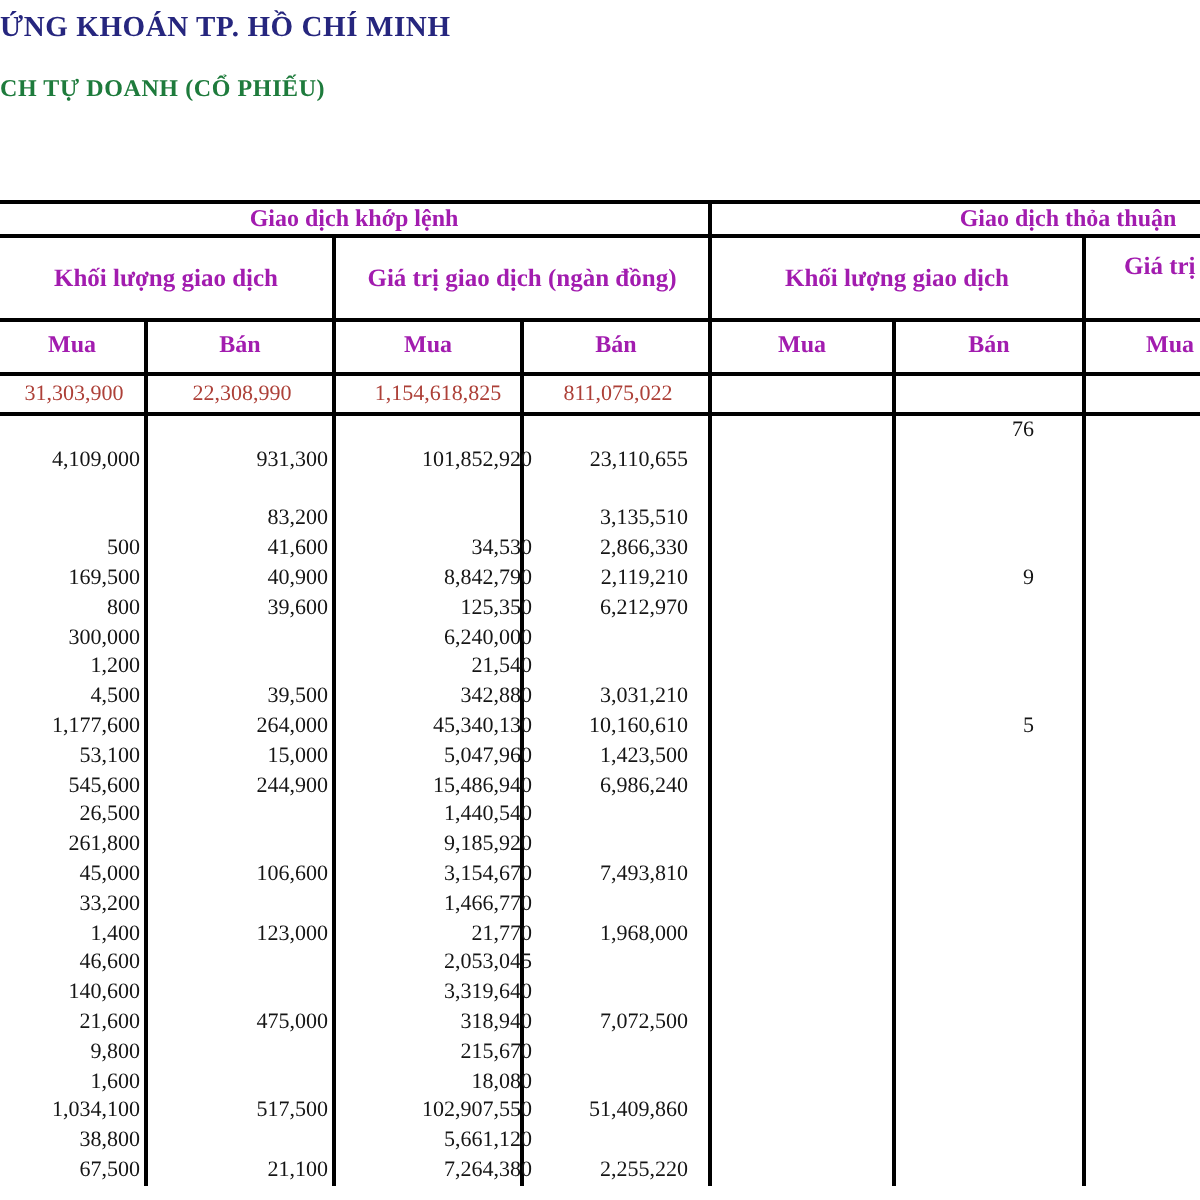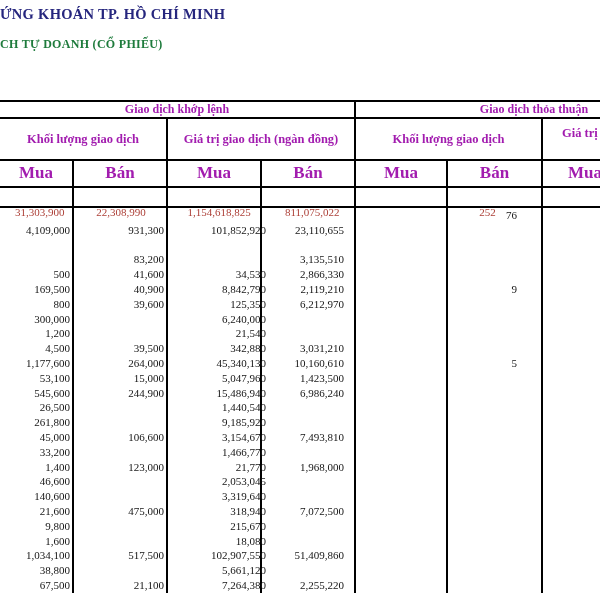--- a/index.html
+++ b/index.html
@@ -12,32 +12,32 @@
   .title2 { position:absolute; left:0; top:37px; font-weight:bold; font-size:12px;
             color:#1e7b3c; white-space:nowrap; letter-spacing:.3px; }
 
   .hline { position:absolute; left:0; width:600px; height:2px; background:#000; }
   .vline { position:absolute; width:2px; background:#000; }
 
   .hcell { position:absolute; display:flex; align-items:center; justify-content:center;
            color:#a21caf; font-weight:bold; text-align:left; white-space:nowrap; }
   .ghead { font-size:12px; }
   .shead { font-size:12.5px; }
-  .mbhead { font-size:17px; }
+  .mbhead { font-size:12px; }
   .shead-cut { justify-content:flex-start; padding-left:19px; }
 
   .totals { position:absolute; left:0; top:188px; width:712px; }
   .rows   { position:absolute; left:0; top:208px; width:712px; }
   .trow { display:flex; width:712px; }
   .rows .trow { height:14.8px; }
   .totals .trow { height:18px; }
   .tcell { font-size:11px; overflow:hidden; white-space:nowrap; }
   .rows .tcell { text-align:right; padding-right:4px; color:#151515; line-height:14.8px; }
   .rows .c5 { padding-right:18px; }
-  .totals .tcell { text-align:center; padding:15px; color:#ad4038; line-height:18px; }
+  .totals .tcell { text-align:center; padding:0; color:#ad4038; line-height:18px; }
   .c0 { width:74px; } .c1 { width:94px; } .c2 { width:102px; } .c3 { width:78px; }
   .c4 { width:92px; } .c5 { width:95px; } .c6 { width:84px; }
 </style>
 </head>
 <body>
 
 <div class="page">
 
   <div class="title1">ỨNG KHOÁN TP. HỒ CHÍ MINH</div>
   <div class="title2">CH TỰ DOANH (CỔ PHIẾU)</div>
@@ -71,21 +71,20 @@
   <div class="hcell mbhead" style="left:448px; top:161px; width:93px; height:23px">Bán</div>
   <div class="hcell mbhead" style="left:543px; top:161px; width:84px; height:23px">Mua</div>
 
   <div class="totals">
       <div class="trow">
         <div class="tcell c0">31,303,900</div>
         <div class="tcell c1">22,308,990</div>
         <div class="tcell c2">1,154,618,825</div>
         <div class="tcell c3">811,075,022</div>
         <div class="tcell c4"></div>
-        <div class="tcell c5">252</div>
         <div class="tcell c6"></div>
       </div>
     </div>
 
   <div class="rows">
       <div class="trow">
         <div class="tcell c0"></div>
         <div class="tcell c1"></div>
         <div class="tcell c2"></div>
         <div class="tcell c3"></div>

